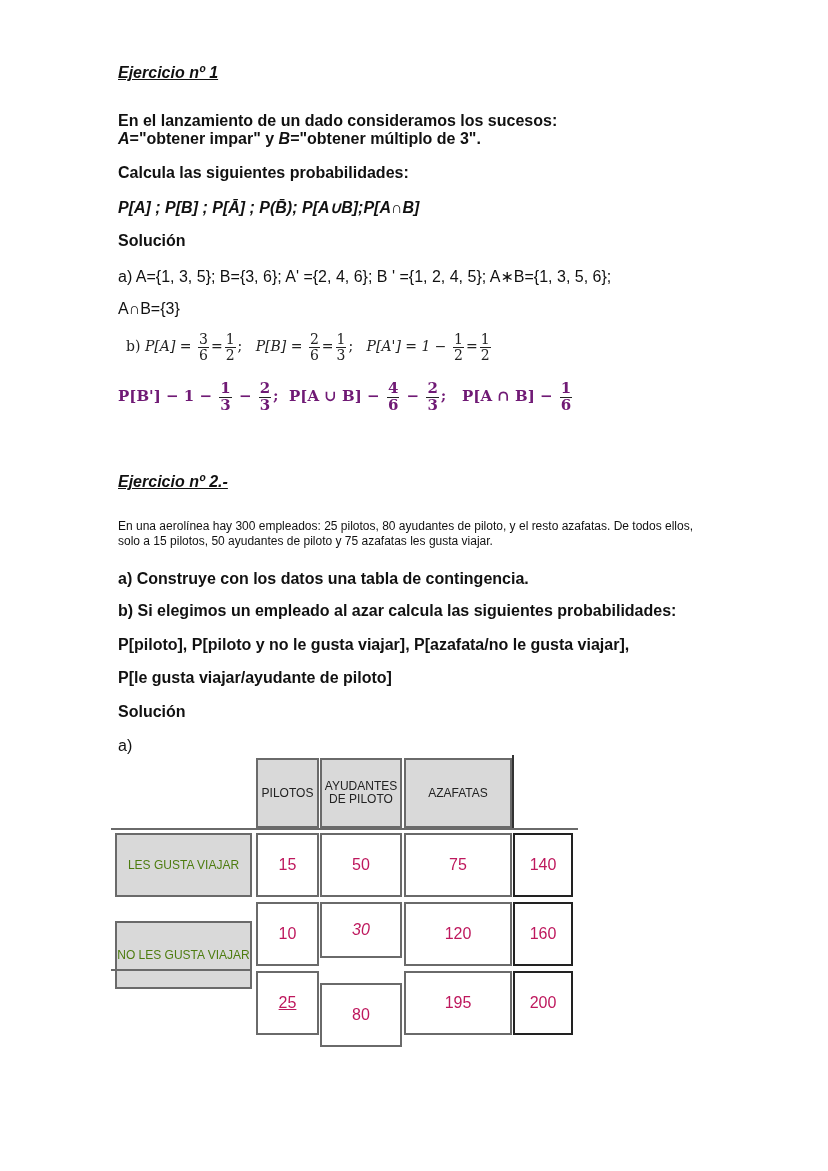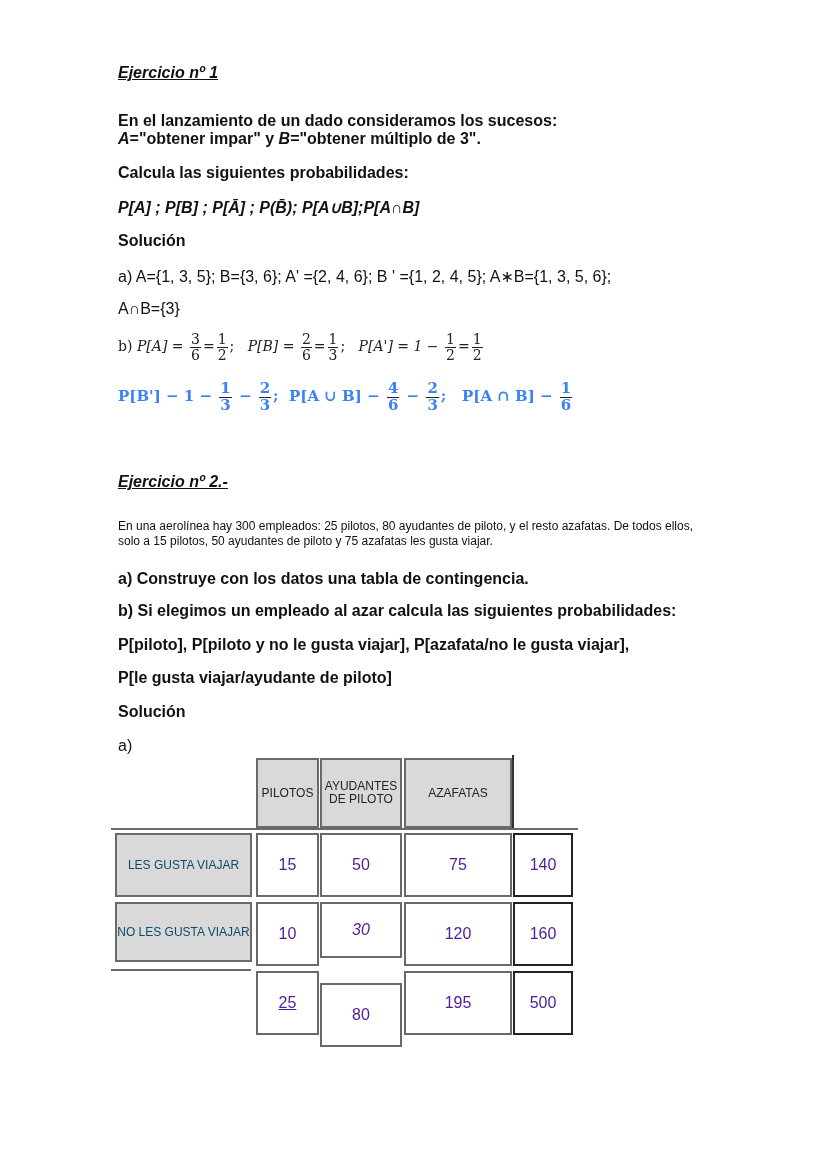--- a/index.html
+++ b/index.html
@@ -3,31 +3,31 @@
 <meta charset="utf-8">
 <style>
   html, body { margin: 0; padding: 0; background: #ffffff; }
   body { width: 828px; height: 1171px; position: relative; overflow: hidden;
          font-family: "Liberation Sans", sans-serif; color: #111111; }
   .abs { position: absolute; white-space: nowrap; }
   .i { font-style: italic; }
   .title { font-size: 16px; font-weight: bold; font-style: italic; text-decoration: underline; }
   .p { font-size: 16px; font-weight: bold; }
   .reg { font-size: 16px; font-weight: normal; }
-  .math { font-family: "DejaVu Serif", serif; font-size: 14px; color: #222; }
-  .math2 { font-family: "DejaVu Serif", serif; font-size: 15px; color: #3b82f6; font-weight: bold; }
+  .math { font-family: "DejaVu Serif", serif; font-size: 14px; color: #222; margin-left: 8px; }
+  .math2 { font-family: "DejaVu Serif", serif; font-size: 15px; color: #701a75; font-weight: bold; }
   .frac { display: inline-block; vertical-align: middle; text-align: center; margin: 0 2px; line-height: 1.05; }
   .frac .num { display: block; border-bottom: 1px solid #222; padding: 0 1px; }
   .frac .den { display: block; padding: 0 1px; }
   .para { font-size: 12px; font-weight: normal; line-height: 15px; white-space: normal; width: 600px; margin-top: 12px; }
   .cell { position: absolute; box-sizing: border-box; border: 2px solid #6a6a6a;
           display: flex; align-items: center; justify-content: center; text-align: center; }
   .hdr { background: #d9d9d9; font-size: 12px; color: #222; line-height: 13px; }
-  .val { background: #fff; font-size: 16px; color: #4c1d95; }
-  .rowh { background: #d9d9d9; font-size: 12px; color: #0c4a6e; }
+  .val { background: #fff; font-size: 16px; color: #be185d; }
+  .rowh { background: #d9d9d9; font-size: 12px; color: #4d7c0f; }
   .hline { position: absolute; height: 2px; background: #6a6a6a; }
   .vline { position: absolute; width: 2px; background: #333; }
 </style>
 </head>
 <body>
 
 <div class="abs title" style="left:118px; top:64px;">Ejercicio nº 1</div>
 <div class="abs p" style="left:118px; top:112px;">En el lanzamiento de un dado  consideramos los sucesos:</div>
 <div class="abs p" style="left:118px; top:130px;">
   <span class="i">A</span><span>="obtener impar" y </span><span class="i">B</span><span>="obtener múltiplo de 3".</span>
@@ -75,25 +75,25 @@
   <div class="cell hdr" style="left:404px; top:758px; width:108px; height:70px;">AZAFATAS</div>
   <div class="vline" style="left:512px; top:755px; height:73px;"></div>
   <div class="hline" style="left:111px; top:828px; width:467px;"></div>
 
   <div class="cell rowh" style="left:115px; top:833px; width:137px; height:64px;">LES GUSTA VIAJAR</div>
   <div class="cell val" style="left:256px; top:833px; width:63px; height:64px;">15</div>
   <div class="cell val" style="left:320px; top:833px; width:82px; height:64px;">50</div>
   <div class="cell val" style="left:404px; top:833px; width:108px; height:64px;">75</div>
   <div class="cell val" style="left:513px; top:833px; width:60px; height:64px; border-color:#222;">140</div>
 
-  <div class="cell rowh" style="left:115px; top:902px; width:137px; height:60px;">NO LES GUSTA VIAJAR</div>
+  <div class="cell rowh" style="left:115px; top:921px; width:137px; height:68px;">NO LES GUSTA VIAJAR</div>
   <div class="cell val" style="left:256px; top:902px; width:63px; height:64px;">10</div>
   <div class="cell val" style="left:320px; top:902px; width:82px; height:56px;font-style:italic;">30</div>
   <div class="cell val" style="left:404px; top:902px; width:108px; height:64px;">120</div>
   <div class="cell val" style="left:513px; top:902px; width:60px; height:64px; border-color:#222;">160</div>
 
   <div class="hline" style="left:111px; top:969px; width:140px;"></div>
 
   <div class="cell val" style="left:256px; top:971px; width:63px; height:64px;text-decoration:underline;">25</div>
   <div class="cell val" style="left:320px; top:971px; width:82px; height:64px;margin-top:12px;">80</div>
   <div class="cell val" style="left:404px; top:971px; width:108px; height:64px;">195</div>
-  <div class="cell val" style="left:513px; top:971px; width:60px; height:64px; border-color:#222;">500</div>
+  <div class="cell val" style="left:513px; top:971px; width:60px; height:64px; border-color:#222;">200</div>
 </div>
 
 </body></html>

